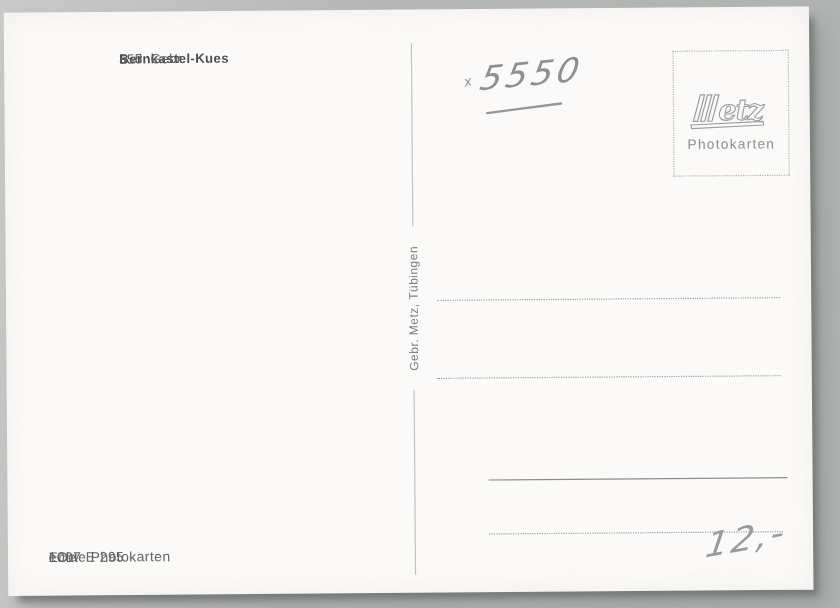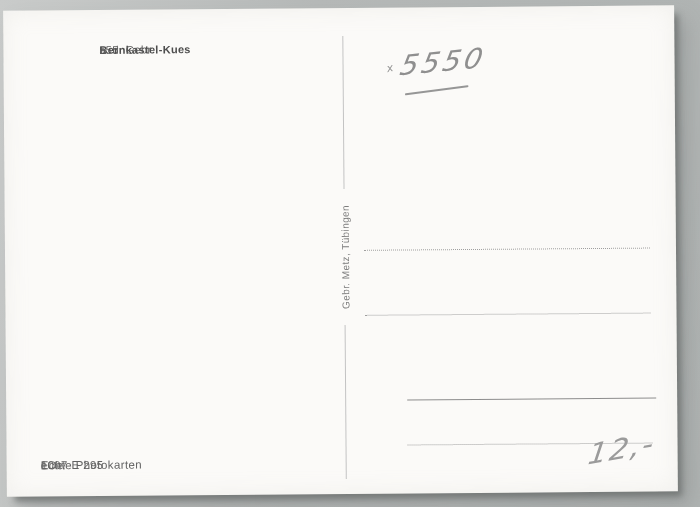--- a/index.html
+++ b/index.html
@@ -76,20 +76,30 @@
   <div class="header-line">
     <span class="code">555</span>
       <span class="title">Bernkastel-Kues</span>
       <span class="subtitle">a. d. Gebr</span>
   </div>
 
   <div class="hand hand-mark">x</div>
   <div class="hand hand-number">5550</div>
   <div class="hand-underline"></div>
 
+  <div class="stamp-box">
+    <svg class="metz-logo" viewBox="0 0 74 38">
+      <path d="M6,28 L12,6 L15.5,6 L9.5,28 Z"></path>
+      <path d="M12,28 L18,6 L21.5,6 L15.5,28 Z"></path>
+      <path d="M18,28 L24,6 L27.5,6 L21.5,28 Z"></path>
+      <text x="27" y="27">etz</text>
+      <path d="M4,31 L64,28.5 L64.5,31.5 L4.5,34 Z"></path>
+    </svg>
+    <div class="stamp-label">Photokarten</div>
+  </div>
 
   <div class="spine-seg1"></div>
   <div class="spine-text">Gebr. Metz, Tübingen</div>
   <div class="spine-seg2"></div>
 
   <div class="addr addr-1"></div>
   <div class="addr addr-2"></div>
   <div class="addr-3"></div>
   <div class="addr addr-4"></div>
 

